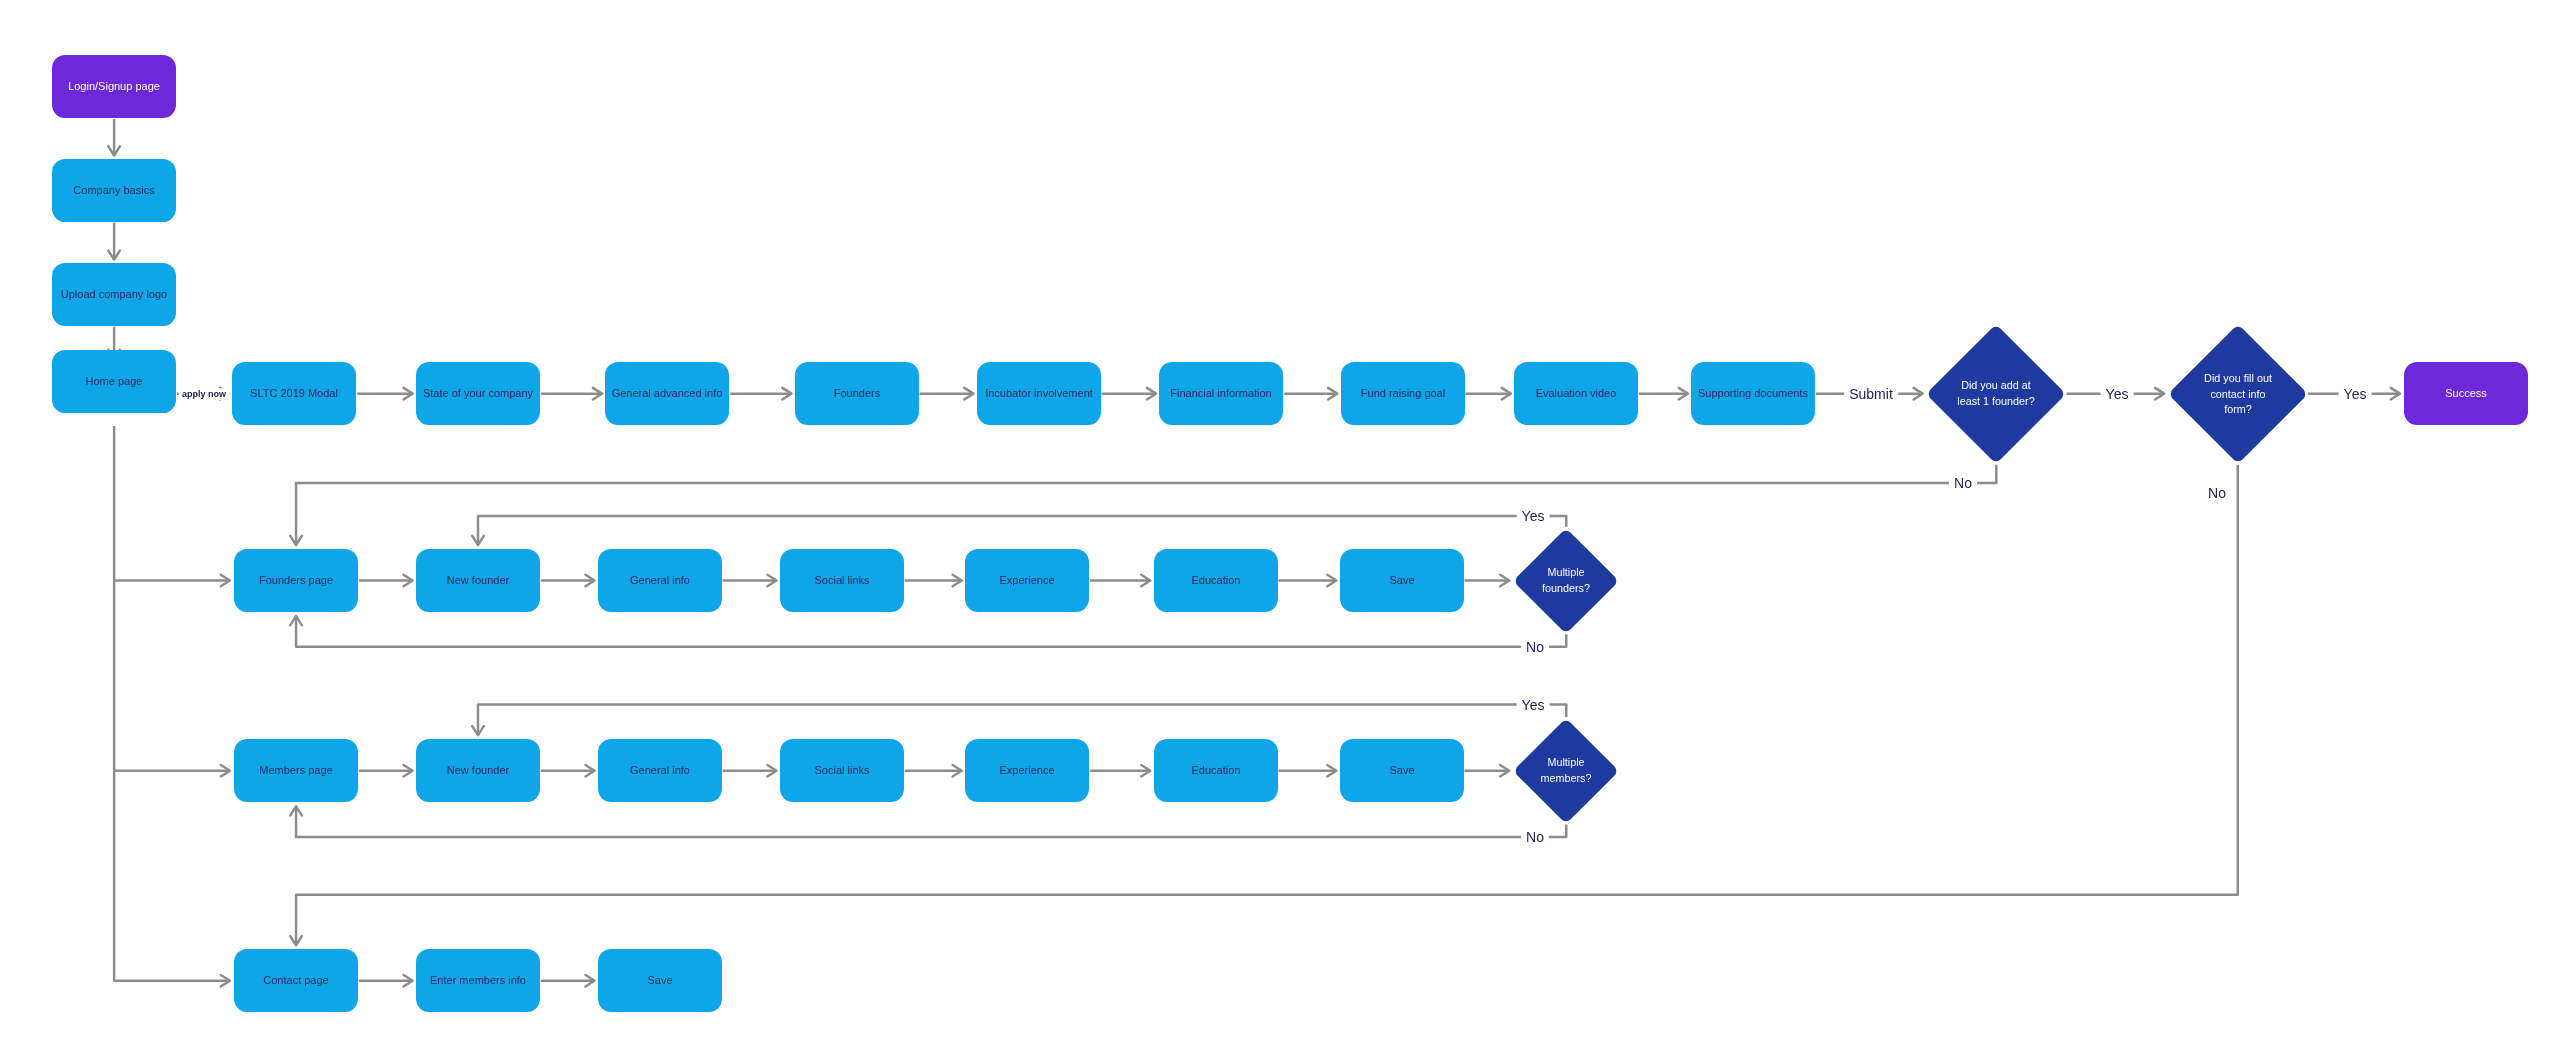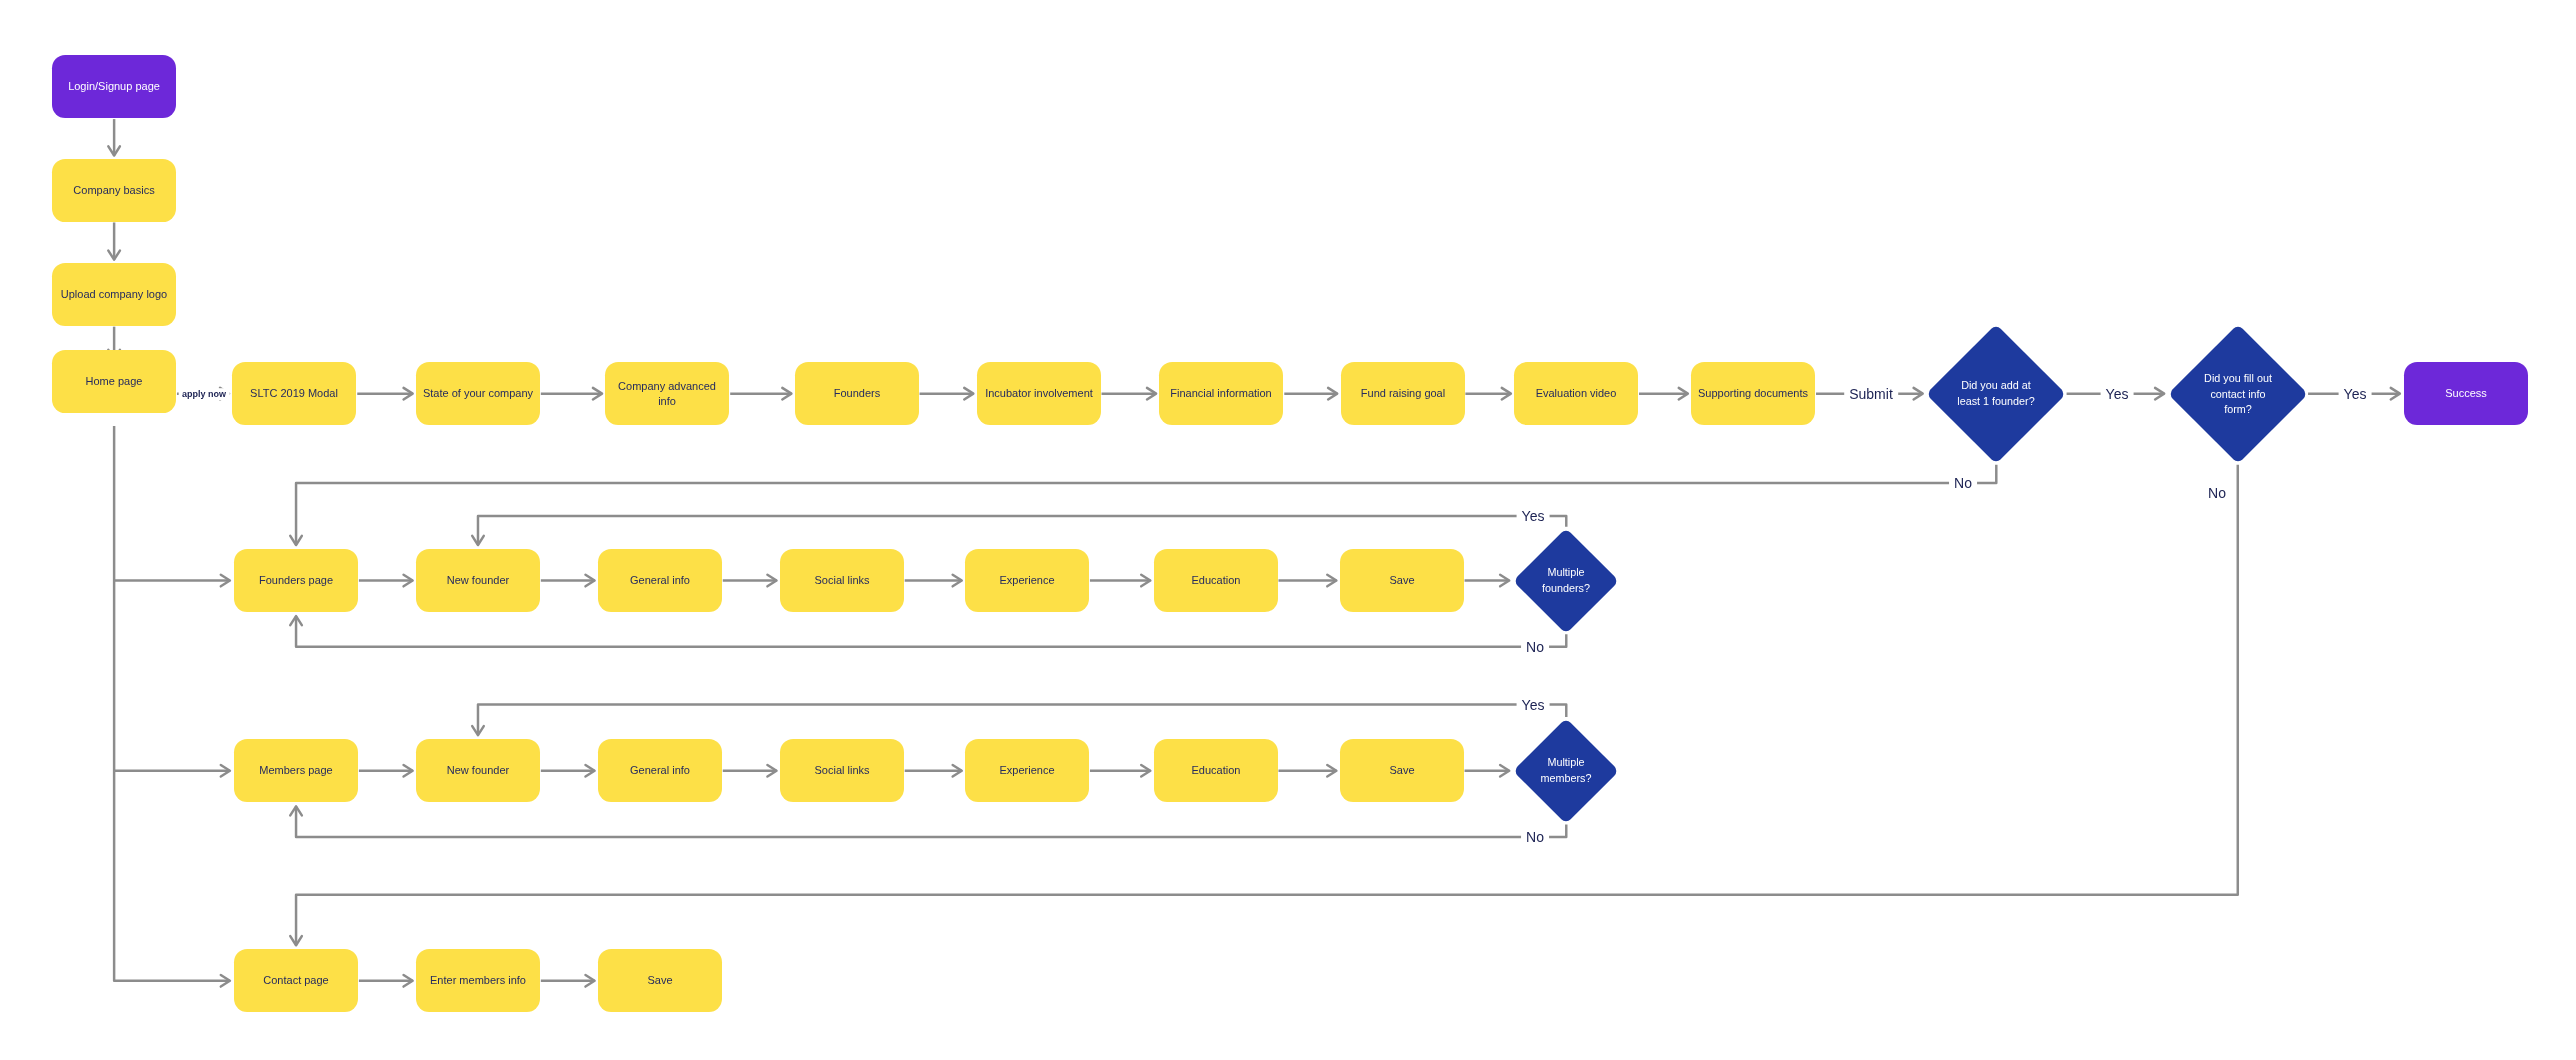--- a/index.html
+++ b/index.html
@@ -8,21 +8,21 @@
     width:2576px;height:1061px;
     background:#ffffff;
     font-family:"Liberation Sans", sans-serif;
     overflow:hidden;
   }
   #wires{position:absolute;left:0;top:0;z-index:1;}
   .conn{fill:none;stroke:#8c8c8c;stroke-width:3;stroke-linejoin:round;stroke-linecap:butt;}
   .node{
     position:absolute;z-index:2;
     width:124px;height:63px;
-    background:#fde047;border-radius:13.2px;
+    background:#0ea5e9;border-radius:13.2px;
     display:flex;align-items:center;justify-content:center;
     text-align:center;
     color:#262b5e;font-size:11px;line-height:1.35;
     padding:0 3.3px;box-sizing:border-box;
   }
   .node.dark{background:#6d28d9;color:#ffffff;}
   .diamond{
     position:absolute;z-index:2;
     background:#1e3a9e;border-radius:6.6px;
     transform:translate(-50%,-50%) rotate(45deg);
@@ -117,21 +117,21 @@
       <span>Home page</span>
     </div>
 
   <div class="node" style="left:232px;top:362px">
       <span>SLTC 2019 Modal</span>
     </div>
   <div class="node" style="left:416px;top:362px">
       <span>State of your company</span>
     </div>
   <div class="node" style="left:605px;top:362px">
-      <span>Company advanced info</span>
+      <span>General advanced info</span>
     </div>
   <div class="node" style="left:795px;top:362px">
       <span>Founders</span>
     </div>
   <div class="node" style="left:977px;top:362px">
       <span>Incubator involvement</span>
     </div>
   <div class="node" style="left:1159px;top:362px">
       <span>Financial information</span>
     </div>

